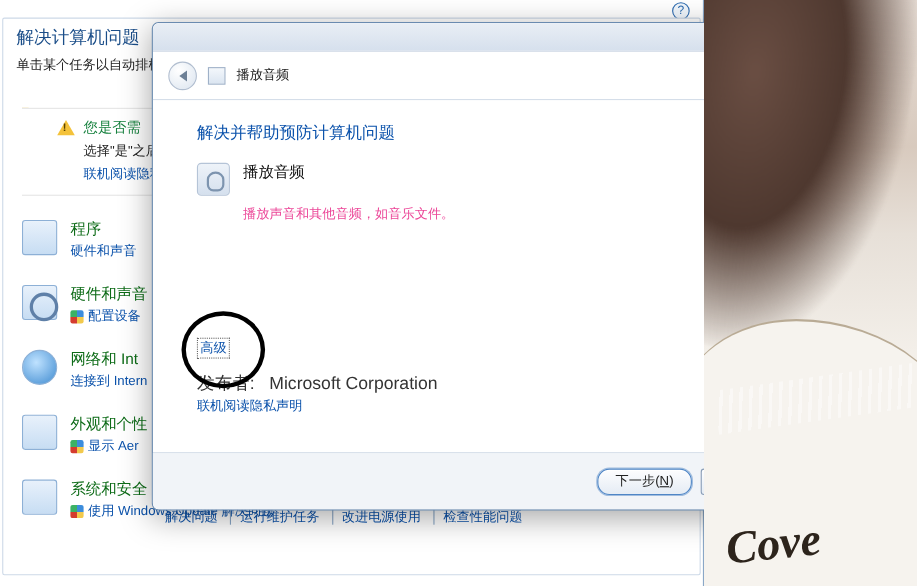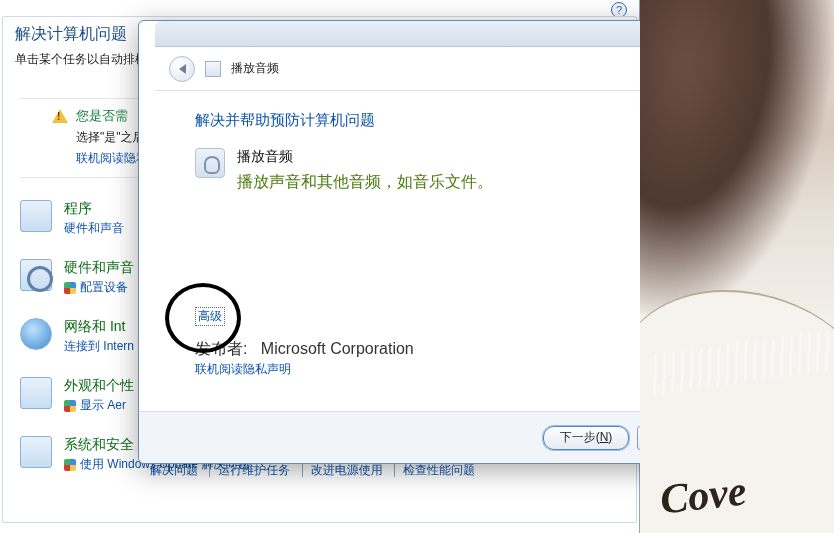--- a/index.html
+++ b/index.html
@@ -145,21 +145,20 @@
 
   
   .dialog {
     position: absolute;
     left: 138px; top: 20px;
     width: 604px; height: 444px;
     border: 1px solid #6a8bb0;
     border-radius: 6px;
     background: #ffffff;
     box-shadow: 0 6px 28px rgba(0,0,0,0.35);
-    padding-left: 16px;
   }
   .dlg-titlebar {
     height: 26px;
     background: linear-gradient(#e9eef5, #d6e0ed);
     border-bottom: 1px solid #b8c7da;
     border-radius: 6px 6px 0 0;
     position: relative;
   }
   .dlg-close {
     position: absolute;
@@ -226,21 +225,21 @@
   }
   .dlg-item-icon::after {
     content:"";
     position:absolute; left:8px; top:7px; width:12px; height:14px;
     border:2px solid #7d94af; border-radius: 2px 2px 6px 6px;
     border-top-left-radius: 50% 40%;
     border-top-right-radius: 50% 40%;
   }
   .dlg-item-body { flex:1; }
   .dlg-item-title { font-size: 14px; color: #111; }
-  .dlg-item-desc { font-size: 16px; color: #4d7c0f; margin-top: 6px; }
+  .dlg-item-desc { font-size: 12px; color: #ec4899; margin-top: 20px; }
 
   .dlg-advanced {
     position: absolute;
     left: 40px; top: 216px;
     font-size: 12px;
     color: #0b52ab;
     border: 1px dotted #666;
     padding: 0 2px;
   }
   .dlg-publisher {

